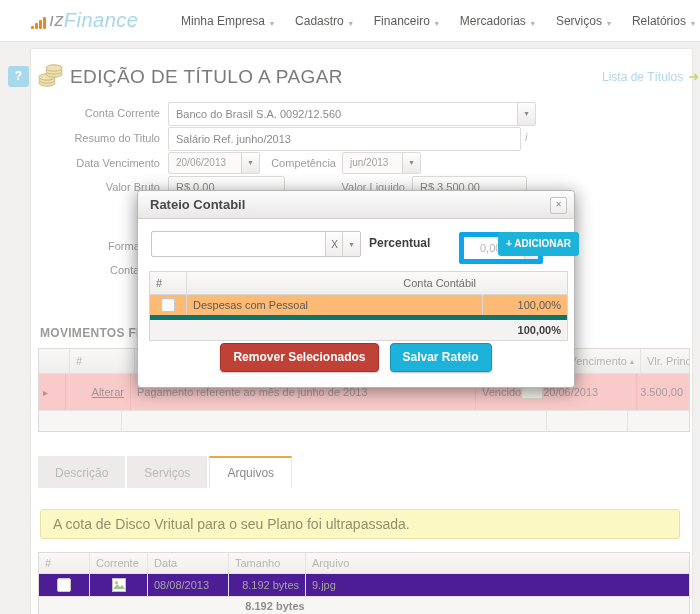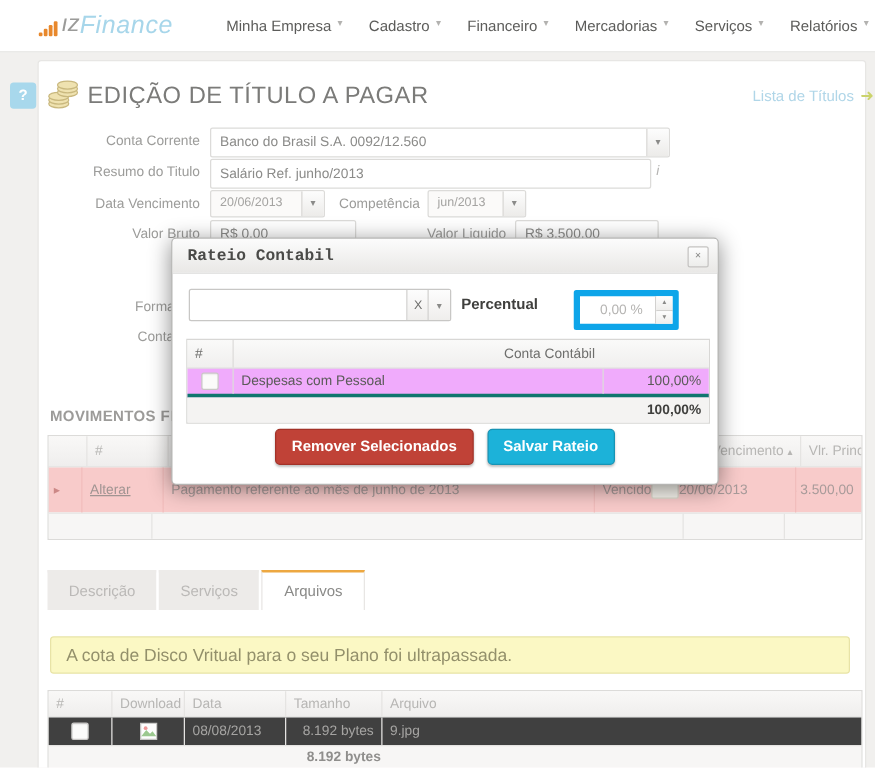--- a/index.html
+++ b/index.html
@@ -8,21 +8,21 @@
   .abs{position:absolute;}
 
   
   .topbar{position:absolute;left:0;top:0;width:700px;height:41px;background:#ffffff;border-bottom:1px solid #e4e3e1;}
   .logo{position:absolute;left:31px;top:6px;display:flex;align-items:flex-end;}
   .logo-bars{display:flex;align-items:flex-end;margin-right:2px;padding-bottom:5px;}
   .logo-bars i{display:block;width:3px;margin-right:1px;background:#e8882c;border-radius:1px;}
   .logo-iz{font-style:italic;font-size:19px;color:#9b9b99;line-height:28px;}
   .logo-name{font-style:italic;font-size:20px;color:#a7d6ea;line-height:28px;letter-spacing:.5px;}
   .nav{position:absolute;left:181px;top:0;height:41px;display:flex;align-items:center;gap:21px;}
-  .nav-item{display:flex;align-items:flex-start;gap:5px;font-size:12px;color:#5c5c5a;cursor:pointer;white-space:nowrap;}
+  .nav-item{display:flex;align-items:flex-end;gap:5px;font-size:12px;color:#5c5c5a;cursor:pointer;white-space:nowrap;}
   .nav-item .caret{font-size:8px;color:#b3b2b0;}
 
   
   .card{position:absolute;left:30px;top:48px;width:661px;height:566px;background:#fff;border:1px solid #e7e6e4;border-radius:3px 3px 0 0;}
 
   .help-btn{position:absolute;left:8px;top:66px;width:21px;height:21px;background:#a8d8ec;border-radius:3px;color:#fff;font-weight:bold;font-size:12px;text-align:center;line-height:21px;cursor:pointer;}
   .page-title{position:absolute;left:70px;top:66px;font-size:19px;color:#7b7b79;letter-spacing:.4px;}
   .list-link{position:absolute;left:602px;top:69px;font-size:12px;color:#b0d6e8;cursor:pointer;white-space:nowrap;}
   .list-link .go{color:#cbd36c;font-size:13px;margin-left:5px;}
 
@@ -31,53 +31,53 @@
   .inp{position:absolute;height:20px;border:1px solid #dcdbd9;background:#fff;border-radius:2px;font-size:11px;color:#8b8b89;line-height:20px;padding:0 7px;white-space:nowrap;overflow:hidden;}
   .inp.dim{background:#fbfaf9;color:#a5a4a2;font-size:10px;}
   .sel-btn{position:absolute;right:0;top:0;bottom:0;width:17px;background:linear-gradient(#fdfdfd,#ecebe9);border-left:1px solid #d7d6d4;color:#8a8a88;font-size:8px;display:flex;align-items:center;justify-content:center;cursor:pointer;}
   .frag{position:absolute;font-size:11px;color:#9c9c9a;white-space:nowrap;}
 
   
   .ptable{position:absolute;left:38px;width:650px;border:1px solid #dcdbd9;background:#fff;}
   .thead{display:flex;background:linear-gradient(#f9f8f7,#efeeed);color:#b7b6b4;font-size:11px;border-bottom:1px solid #e0dfdd;}
   .thead .c, .trow .c, .tfoot .c{padding:0 6px;border-right:1px solid #e5e4e2;display:flex;align-items:center;overflow:hidden;white-space:nowrap;}
   .thead .c:last-child,.trow .c:last-child,.tfoot .c:last-child{border-right:none;}
-  .trow{display:flex;font-size:11px;background:#404040;}
+  .trow{display:flex;font-size:11px;background:#4c1d95;}
   .tfoot{display:flex;background:#f7f6f5;border-top:1px solid #e5e4e2;}
   .rowpink{background:#f8cbca;color:#a89b9a;}
   .rowpink .c{border-right:1px solid #f1bdbc;}
   .cb{display:inline-block;width:12px;height:12px;border:1px solid #c9c8c6;background:#fbfbfa;border-radius:2px;box-shadow:inset 0 1px 1px rgba(0,0,0,.06);}
   .link-alt{color:#a09492;text-decoration:underline;cursor:pointer;}
   .badge{display:inline-block;width:20px;height:12px;background:#f5f3ec;border:1px solid #dcd9cc;border-radius:2px;}
   .sec-head{position:absolute;left:40px;top:326px;font-size:12px;font-weight:bold;color:#9c9b99;letter-spacing:.3px;}
 
   
   .tabs{position:absolute;left:38px;top:456px;display:flex;}
   .tab{height:30px;line-height:30px;padding:0 17px;font-size:12px;color:#bbb9b7;background:#edebe9;border-top:2px solid #edebe9;margin-right:2px;cursor:pointer;}
   .tab.active{background:#fff;color:#8a8a88;border-top:2px solid #eda841;border-left:1px solid #e8e6e4;border-right:1px solid #e8e6e4;}
 
   .alert{position:absolute;left:40px;top:509px;width:626px;height:28px;background:#fbf8c4;border:1px solid #e8e3a6;border-radius:3px;font-size:14px;color:#93906b;line-height:28px;padding-left:12px;}
 
   
   .modal{position:absolute;left:137px;top:190px;width:436px;height:196px;background:#fff;border:1px solid #b5b5b3;border-radius:4px;box-shadow:0 3px 18px rgba(0,0,0,.45);z-index:50;}
-  .modal-head{height:27px;background:linear-gradient(#fcfcfc,#e9e8e6);border-bottom:1px solid #d0cfcd;border-radius:3px 3px 0 0;position:relative;font-family:Liberation Mono, monospace;}
+  .modal-head{height:27px;background:linear-gradient(#fcfcfc,#e9e8e6);border-bottom:1px solid #d0cfcd;border-radius:3px 3px 0 0;position:relative;}
   .modal-title{position:absolute;left:12px;top:0;line-height:27px;font-size:13px;font-weight:bold;color:#4a4a48;}
   .modal-close{position:absolute;right:7px;top:6px;width:15px;height:15px;border:1px solid #c5c4c2;border-radius:2px;background:linear-gradient(#fdfdfd,#ededeb);color:#8a8a88;font-size:8px;text-align:center;line-height:14px;cursor:pointer;}
   .combo{position:absolute;left:13px;top:40px;width:208px;height:24px;border:1px solid #c8c7c5;border-radius:2px;background:#fff;}
   .combo .clear{position:absolute;right:17px;top:0;bottom:0;width:17px;border-left:1px solid #d2d1cf;font-size:10px;color:#6f6f6d;display:flex;align-items:center;justify-content:center;background:linear-gradient(#fdfdfd,#efeeec);cursor:pointer;}
   .combo .drop{position:absolute;right:0;top:0;bottom:0;width:17px;border-left:1px solid #d2d1cf;font-size:8px;color:#8a8a88;display:flex;align-items:center;justify-content:center;background:linear-gradient(#fdfdfd,#efeeec);cursor:pointer;}
   .pct-label{position:absolute;left:231px;top:45px;font-size:12px;font-weight:bold;color:#3f3f3d;}
   .pct-input{position:absolute;left:321px;top:41px;width:58px;height:22px;border:5px solid #0ea5e9;border-radius:2px;font-size:11px;color:#b5b4b2;line-height:22px;padding-left:16px;background:#fff;}
   .spinner{position:absolute;right:0;top:0;bottom:0;width:13px;border-left:1px solid #d2d1cf;display:flex;flex-direction:column;}
   .spinner span{flex:1;font-size:6px;color:#8a8a88;text-align:center;line-height:10px;background:linear-gradient(#fdfdfd,#efeeec);cursor:pointer;}
   .spinner span:first-child{border-bottom:1px solid #d2d1cf;}
   .btn-add{position:absolute;left:360px;top:41px;height:24px;line-height:24px;padding:0 8px;background:#1cb2d9;border-radius:3px;color:#fff;font-size:10px;font-weight:bold;cursor:pointer;white-space:nowrap;}
   .mtable{position:absolute;left:11px;top:80px;width:417px;border:1px solid #d8d7d5;font-size:11px;}
   .mthead{display:flex;height:22px;background:linear-gradient(#fafaf9,#f0efee);color:#6e6e6c;border-bottom:1px solid #d8d7d5;}
-  .mtrow{display:flex;height:20px;background:#f0abfc;color:#5a5a58;border-bottom:3px solid #0f766e;}
+  .mtrow{display:flex;height:20px;background:#fdba74;color:#5a5a58;border-bottom:5px solid #0f766e;}
   .mtfoot{display:flex;height:20px;background:#f4f3f2;font-weight:bold;color:#3f3f3d;}
   .mtable .mc{display:flex;align-items:center;padding:0 6px;border-right:1px solid #dddcda;overflow:hidden;}
   .mtable .mc:last-child{border-right:none;justify-content:flex-end;}
   .modal-btns{position:absolute;left:0;top:152px;width:436px;display:flex;justify-content:center;gap:11px;}
   .btn-danger{height:27px;line-height:27px;padding:0 12px;background:#c04237;border:1px solid #a33228;border-radius:4px;color:#fff;font-size:12px;font-weight:bold;cursor:pointer;box-shadow:0 1px 2px rgba(0,0,0,.25);}
   .btn-cyan{height:27px;line-height:27px;padding:0 12px;background:#1cb2d9;border:1px solid #1694b5;border-radius:4px;color:#fff;font-size:12px;font-weight:bold;cursor:pointer;box-shadow:0 1px 2px rgba(0,0,0,.25);}
 
   .muted-i{position:absolute;left:525px;top:131px;font-size:11px;font-style:italic;color:#b5b4b2;}
 </style>
 </head>
@@ -178,21 +178,21 @@
   <div class="ptable" style="top:348px">
     <div class="thead" style="height:24px">
       <div class="c" style="width:18px"></div>
       <div class="c" style="width:52px">#</div>
       <div class="c" style="width:332px">Descrição</div>
       <div class="c" style="width:148px;justify-content:flex-end"><span>Vencimento</span>&nbsp;<span style="font-size:8px">▴</span></div>
       <div class="c" style="flex:1">Vlr. Principal</div>
     </div>
     <div class="trow rowpink" style="height:36px">
       <div class="c" style="width:18px;color:#cc8886;font-size:10px;padding:0 4px">▸</div>
-      <div class="c" style="width:52px;justify-content:flex-start">
+      <div class="c" style="width:52px;justify-content:flex-end">
           <span class="link-alt">Alterar</span>
         </div>
       <div class="c" style="width:332px">Pagamento referente ao mês de junho de 2013</div>
       <div class="c" style="width:148px;gap:0">
           <span>Vencido</span>
           <span class="badge"></span>
           <span>20/06/2013</span>
         </div>
       <div class="c" style="flex:1;justify-content:flex-end">R$ 3.500,00</div>
     </div>
@@ -208,21 +208,21 @@
     <div class="tab">Descrição</div>
     <div class="tab">Serviços</div>
     <div class="tab active">Arquivos</div>
   </div>
 
   <div class="alert">A cota de Disco Vritual para o seu Plano foi ultrapassada.</div>
 
   <div class="ptable" style="top:552px">
     <div class="thead" style="height:20px">
       <div class="c" style="width:38px">#</div>
-      <div class="c" style="width:45px">Download</div>
+      <div class="c" style="width:45px">Corrente</div>
       <div class="c" style="width:68px">Data</div>
       <div class="c" style="width:64px">Tamanho</div>
       <div class="c" style="flex:1">Arquivo</div>
     </div>
     <div class="trow" style="height:22px;color:#a5a4a2">
       <div class="c" style="width:38px;justify-content:center">
           <span class="cb"></span>
         </div>
       <div class="c" style="width:45px;justify-content:center">
         <svg width="14" height="14" viewBox="0 0 14 14">
@@ -253,20 +253,21 @@
       <span class="drop">▾</span>
     </div>
     <span class="pct-label">Percentual</span>
     <div class="pct-input">
       <span>0,00 %</span>
       <span class="spinner">
         <span>▴</span>
         <span>▾</span>
       </span>
     </div>
+    <div class="btn-add">+ ADICIONAR</div>
 
     <div class="mtable">
       <div class="mthead">
         <div class="mc" style="width:24px">#</div>
         <div class="mc" style="width:283px">Conta Contábil</div>
       </div>
       <div class="mtrow">
         <div class="mc" style="width:24px;justify-content:center">
             <span class="cb"></span>
           </div>

